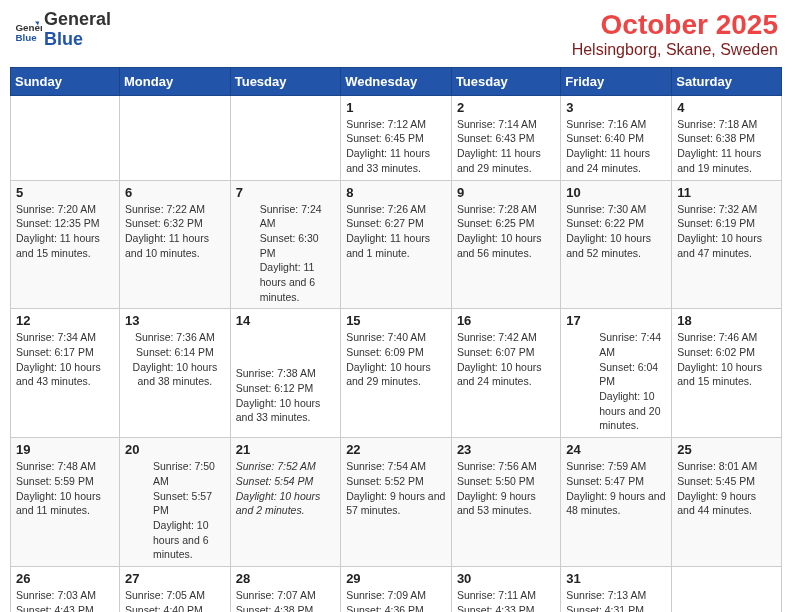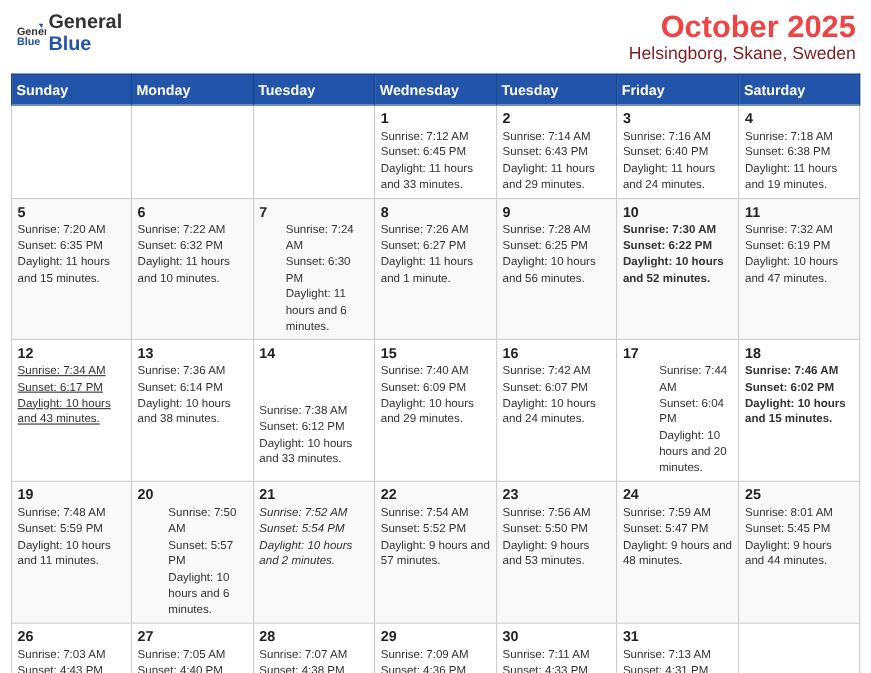--- a/index.html
+++ b/index.html
@@ -156,21 +156,21 @@
           <div class="day-number">4</div>
           <div class="day-info" style="white-space: pre-line;">Sunrise: 7:18 AM
 Sunset: 6:38 PM
 Daylight: 11 hours and 19 minutes.</div>
         </td>
       </tr>
       <tr>
         <td>
           <div class="day-number">5</div>
           <div class="day-info" style="white-space: pre-line;">Sunrise: 7:20 AM
-Sunset: 6:35 PM
+Sunset: 12:35 PM
 Daylight: 11 hours and 15 minutes.</div>
         </td>
         <td>
           <div class="day-number">6</div>
           <div class="day-info" style="white-space: pre-line;">Sunrise: 7:22 AM
 Sunset: 6:32 PM
 Daylight: 11 hours and 10 minutes.</div>
         </td>
         <td>
           <div class="day-number">7</div>
@@ -185,41 +185,41 @@
 Daylight: 11 hours and 1 minute.</div>
         </td>
         <td>
           <div class="day-number">9</div>
           <div class="day-info" style="white-space: pre-line;">Sunrise: 7:28 AM
 Sunset: 6:25 PM
 Daylight: 10 hours and 56 minutes.</div>
         </td>
         <td>
           <div class="day-number">10</div>
-          <div class="day-info" style="white-space: pre-line; font-weight: bold;">Sunrise: 7:30 AM
+          <div class="day-info" style="white-space: pre-line;">Sunrise: 7:30 AM
 Sunset: 6:22 PM
 Daylight: 10 hours and 52 minutes.</div>
         </td>
         <td>
           <div class="day-number">11</div>
           <div class="day-info" style="white-space: pre-line;">Sunrise: 7:32 AM
 Sunset: 6:19 PM
 Daylight: 10 hours and 47 minutes.</div>
         </td>
       </tr>
       <tr>
         <td>
           <div class="day-number">12</div>
-          <div class="day-info" style="white-space: pre-line; text-decoration: underline;">Sunrise: 7:34 AM
+          <div class="day-info" style="white-space: pre-line;">Sunrise: 7:34 AM
 Sunset: 6:17 PM
 Daylight: 10 hours and 43 minutes.</div>
         </td>
         <td>
           <div class="day-number">13</div>
-          <div class="day-info" style="white-space: pre-line;">Sunrise: 7:36 AM
+          <div class="day-info" style="white-space: pre-line; text-align: center;">Sunrise: 7:36 AM
 Sunset: 6:14 PM
 Daylight: 10 hours and 38 minutes.</div>
         </td>
         <td>
           <div class="day-number">14</div>
           <div class="day-info" style="white-space: pre-line; margin-top: 38px;">Sunrise: 7:38 AM
 Sunset: 6:12 PM
 Daylight: 10 hours and 33 minutes.</div>
         </td>
         <td>
@@ -235,21 +235,21 @@
 Daylight: 10 hours and 24 minutes.</div>
         </td>
         <td>
           <div class="day-number">17</div>
           <div class="day-info" style="white-space: pre-line; margin-left: 33px;">Sunrise: 7:44 AM
 Sunset: 6:04 PM
 Daylight: 10 hours and 20 minutes.</div>
         </td>
         <td>
           <div class="day-number">18</div>
-          <div class="day-info" style="white-space: pre-line; font-weight: bold;">Sunrise: 7:46 AM
+          <div class="day-info" style="white-space: pre-line;">Sunrise: 7:46 AM
 Sunset: 6:02 PM
 Daylight: 10 hours and 15 minutes.</div>
         </td>
       </tr>
       <tr>
         <td>
           <div class="day-number">19</div>
           <div class="day-info" style="white-space: pre-line;">Sunrise: 7:48 AM
 Sunset: 5:59 PM
 Daylight: 10 hours and 11 minutes.</div>

